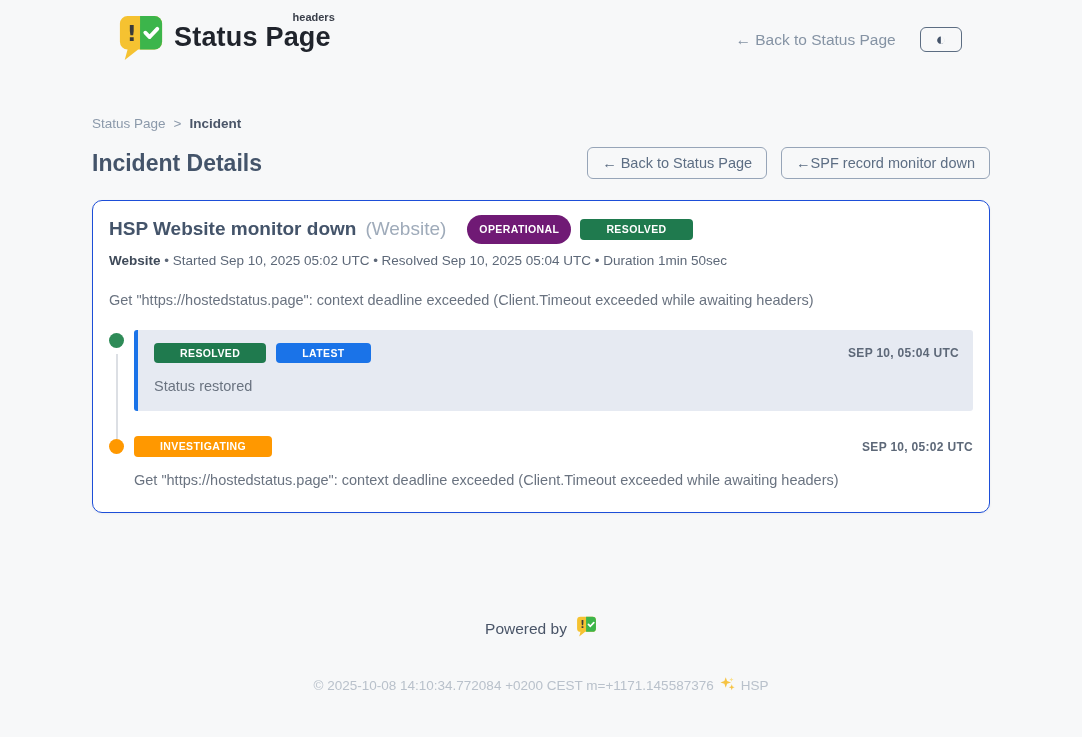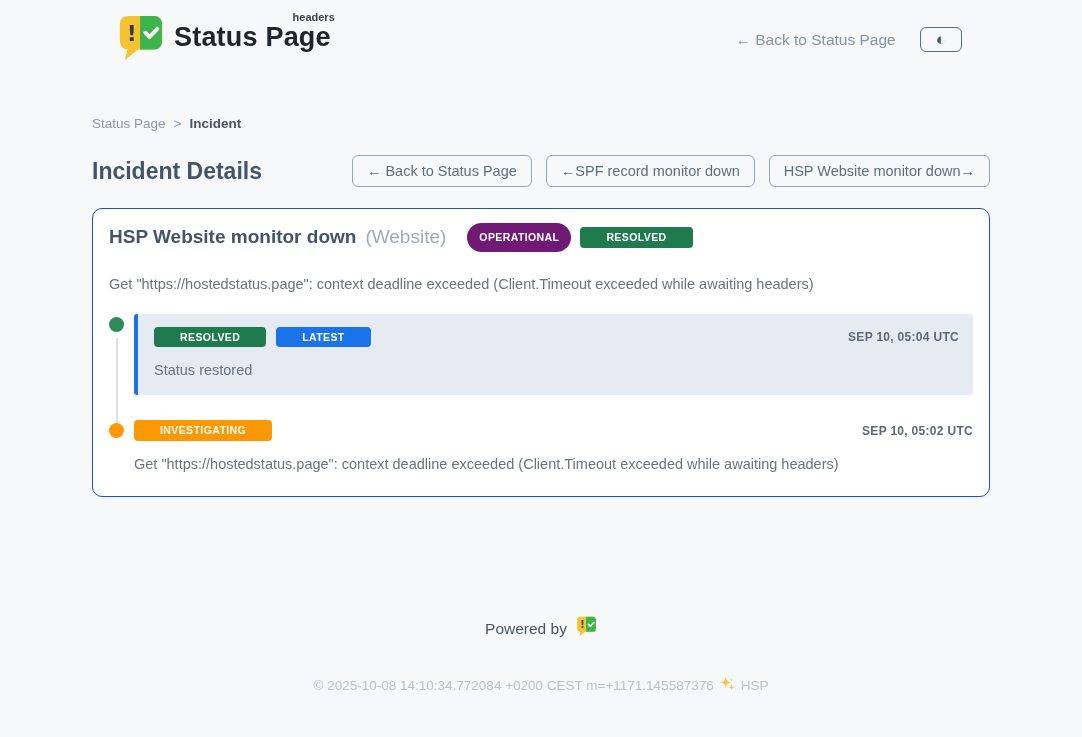--- a/index.html
+++ b/index.html
@@ -34,21 +34,21 @@
     border: 1.5px solid #5c6d82; border-radius: 6px; background: transparent;
     padding: 3px 15px; cursor: pointer; line-height: 1;
   }
   .theme-toggle span { font-size: 17px; color: #44546a; }
 
   
   .main { width: 898px; margin: 51px auto 0; }
   .breadcrumb { font-size: 13.5px; color: #8b99aa; display: flex; gap: 8px; align-items: center; }
   .breadcrumb .crumb-link { cursor: pointer; }
   .breadcrumb .crumb-current { color: #4a5568; font-weight: bold; }
-  .title-row { display: flex; justify-content: space-between; align-items: center; margin-top: 24px; }
+  .title-row { display: flex; justify-content: space-between; align-items: center; margin-top: 16px; }
   .page-title { margin: 0; font-size: 23px; font-weight: bold; color: #44546a; }
   .nav-buttons { display: flex; gap: 14px; }
   .btn {
     border: 1px solid #97a5b8; border-radius: 6px; background: transparent;
     padding: 7px 14px; font-size: 14.5px; color: #5d6e84; cursor: pointer;
     font-family: inherit; white-space: nowrap;
   }
 
   
   .card {
@@ -140,30 +140,33 @@
       <span class="crumb-link">Status Page</span>
       <span>&gt;</span>
       <span class="crumb-current">Incident</span>
     </div>
 
     <div class="title-row">
       <h1 class="page-title">Incident Details</h1>
       <div class="nav-buttons">
         <button class="btn">← Back to Status Page</button>
         <button class="btn">←SPF record monitor down</button>
-        <button class="btn">HSP Website monitor down→</button>
       </div>
     </div>
 
     <div class="card">
       <div class="card-title-row">
         <span class="incident-title">HSP Website monitor down</span>
         <span class="incident-component">(Website)</span>
         <span class="badge badge-pill">OPERATIONAL</span>
         <span class="badge badge-green">RESOLVED</span>
+      </div>
+      <div class="meta">
+        <span class="meta-strong">Website</span>
+        <span>• Started Sep 10, 2025 05:02 UTC • Resolved Sep 10, 2025 05:04 UTC • Duration 1min 50sec</span>
       </div>
       <div class="incident-desc">Get "https://hostedstatus.page": context deadline exceeded (Client.Timeout exceeded while awaiting headers)</div>
 
       <div class="timeline">
 
         <div class="t-entry">
           <span class="t-dot t-dot-green"></span>
           <div class="t-box">
             <div class="badge-row">
               <span class="badge badge-green">RESOLVED</span>

